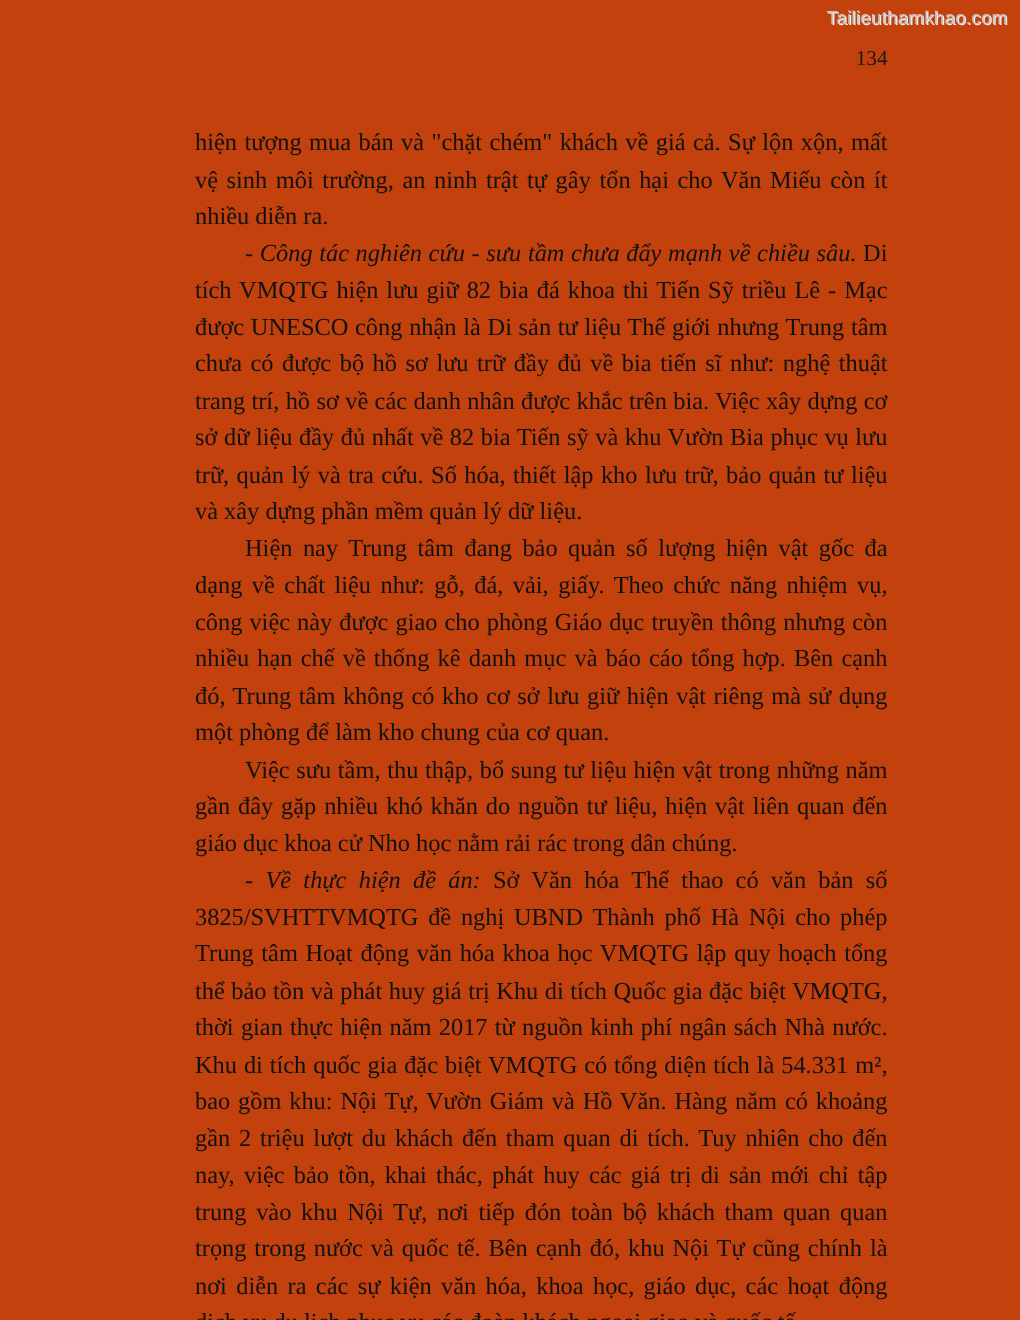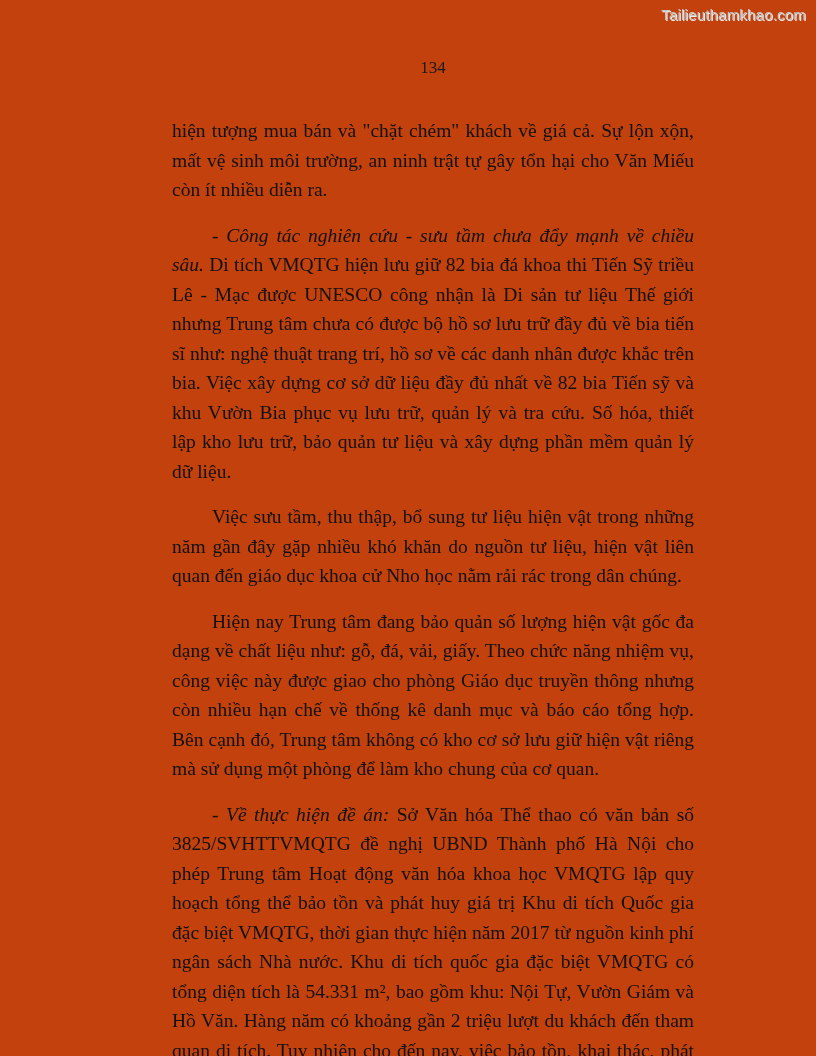--- a/index.html
+++ b/index.html
@@ -21,52 +21,52 @@
     top: 6px;
     right: 10px;
     font-family: "Liberation Sans", "DejaVu Sans", sans-serif;
     font-size: 15px;
     color: #c6c6c6;
     text-shadow: 1px 1px 0 #efefef;
     letter-spacing: 0.2px;
   }
   .page-number {
     position: absolute;
-    top: 58px;
+    top: 37px;
     left: 156px;
     width: 554px;
-    text-align: center;
+    text-align: right;
     font-size: 17px;
     color: #1a1a1a;
   }
   .content {
     position: absolute;
     top: 100px;
     left: 156px;
     width: 554px;
   }
   .para {
-    margin: 16px;
+    margin: 0;
     font-size: 19.5px;
     line-height: 29.5px;
     text-align: justify;
     color: #111111;
   }
   .para.indent {
     text-indent: 40px;
   }
   .para i {
   }
 </style>
 </head>
 <body>
 
 <div class="page">
   <div class="watermark">Tailieuthamkhao.com</div>
   <div class="page-number">134</div>
   <div class="content" id="content">
       <p class="para">hiện tượng mua bán và "chặt chém" khách về giá cả. Sự lộn xộn, mất vệ sinh môi trường, an ninh trật tự gây tổn hại cho Văn Miếu còn ít nhiều diễn ra.</p>
       <p class="para indent"><i>- Công tác nghiên cứu - sưu tầm chưa đẩy mạnh về chiều sâu.</i> Di tích VMQTG hiện lưu giữ 82 bia đá khoa thi Tiến Sỹ triều Lê - Mạc được UNESCO công nhận là Di sản tư liệu Thế giới nhưng Trung tâm chưa có được bộ hồ sơ lưu trữ đầy đủ về bia tiến sĩ như: nghệ thuật trang trí, hồ sơ về các danh nhân được khắc trên bia. Việc xây dựng cơ sở dữ liệu đầy đủ nhất về 82 bia Tiến sỹ và khu Vườn Bia phục vụ lưu trữ, quản lý và tra cứu. Số hóa, thiết lập kho lưu trữ, bảo quản tư liệu và xây dựng phần mềm quản lý dữ liệu.</p>
+      <p class="para indent">Hiện nay Trung tâm đang bảo quản số lượng hiện vật gốc đa dạng về chất liệu như: gỗ, đá, vải, giấy. Theo chức năng nhiệm vụ, công việc này được giao cho phòng Giáo dục truyền thông nhưng còn nhiều hạn chế về thống kê danh mục và báo cáo tổng hợp. Bên cạnh đó, Trung tâm không có kho cơ sở lưu giữ hiện vật riêng mà sử dụng một phòng để làm kho chung của cơ quan.</p>
       <p class="para indent">Việc sưu tầm, thu thập, bổ sung tư liệu hiện vật trong những năm gần đây gặp nhiều khó khăn do nguồn tư liệu, hiện vật liên quan đến giáo dục khoa cử Nho học nằm rải rác trong dân chúng.</p>
-      <p class="para indent">Hiện nay Trung tâm đang bảo quản số lượng hiện vật gốc đa dạng về chất liệu như: gỗ, đá, vải, giấy. Theo chức năng nhiệm vụ, công việc này được giao cho phòng Giáo dục truyền thông nhưng còn nhiều hạn chế về thống kê danh mục và báo cáo tổng hợp. Bên cạnh đó, Trung tâm không có kho cơ sở lưu giữ hiện vật riêng mà sử dụng một phòng để làm kho chung của cơ quan.</p>
       <p class="para indent"><i>- Về thực hiện đề án:</i> Sở Văn hóa Thể thao có văn bản số 3825/SVHTTVMQTG đề nghị UBND Thành phố Hà Nội cho phép Trung tâm Hoạt động văn hóa khoa học VMQTG  lập quy hoạch tổng thể bảo tồn và phát huy giá trị Khu di tích Quốc gia đặc biệt VMQTG, thời gian thực hiện năm 2017 từ nguồn kinh phí ngân sách Nhà nước. Khu di tích quốc gia đặc biệt VMQTG có tổng diện tích là 54.331 m², bao gồm khu: Nội Tự, Vườn Giám và Hồ Văn. Hàng năm có khoảng gần 2 triệu lượt du khách đến tham quan di tích. Tuy nhiên cho đến nay, việc bảo tồn, khai thác, phát huy các giá trị di sản mới chỉ tập trung vào khu Nội Tự, nơi tiếp đón toàn bộ khách tham quan quan trọng trong nước và quốc tế. Bên cạnh đó, khu Nội Tự cũng chính là nơi diễn ra các sự kiện văn hóa, khoa học, giáo dục, các hoạt động dịch vụ du lịch phục vụ các đoàn khách ngoại giao và quốc tế.</p>
     </div>
 </div>
 
 </body></html>

